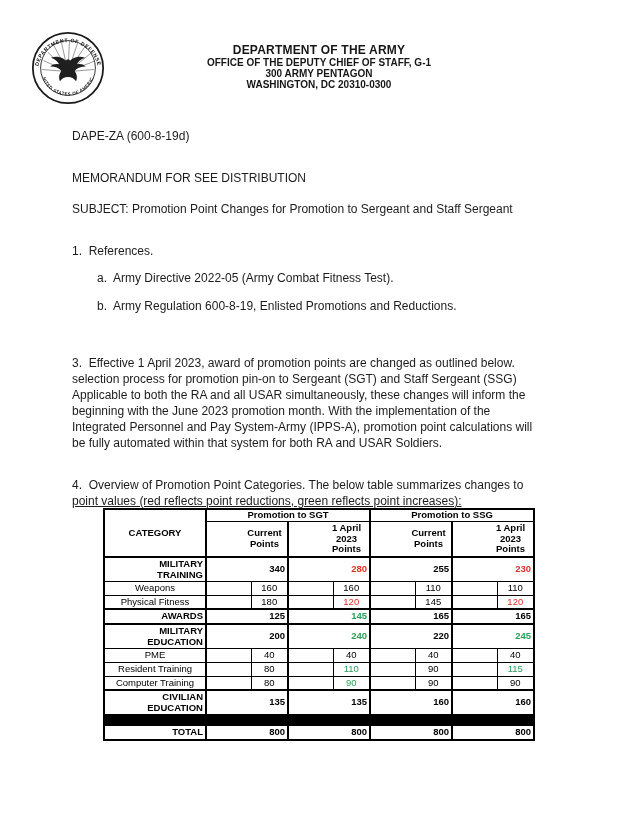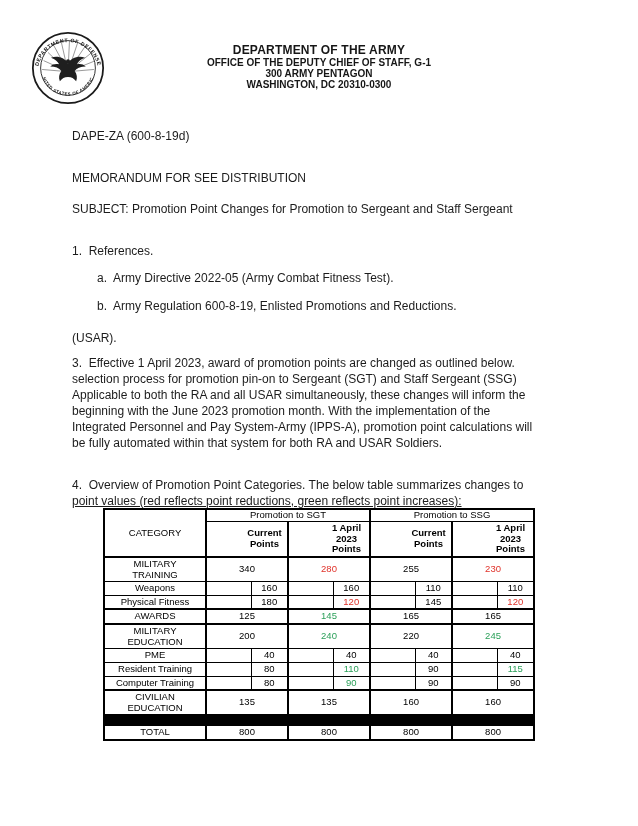--- a/index.html
+++ b/index.html
@@ -23,27 +23,27 @@
     position:absolute;left:103px;top:508px;
     border-collapse:collapse;table-layout:fixed;width:432px;
     font-family:"Liberation Sans",sans-serif;color:#000;
   }
   table.promo td{
     border:1px solid #000;font-size:9.5px;line-height:1.12;
     padding:1px 2px;text-align:center;vertical-align:middle;overflow:hidden;
   }
   table.promo{border:2px solid #000;}
   .gb{border-left-width:2px !important;}
-  tr.h1 td{font-weight:normal;height:11px;padding:0 13px;}
+  tr.h1 td{font-weight:bold;height:11px;padding:0 13px;}
   tr.h2 td{font-weight:bold;border-bottom-width:2px;height:21px;padding-left:37px;}
   .pre{white-space:pre-line;margin-left:7px;}
   .cat-h{font-weight:bold;text-align:center;}
   td.cat{text-align:left;padding-left:3px;white-space:pre-line;}
   td.subcat{padding-left:12px;font-weight:normal;}
-  tr.main td{font-weight:normal;border-top-width:2px;}
+  tr.main td{font-weight:bold;border-top-width:2px;text-align:right;}
   tr.main{height:13px;}
   tr.sub{height:12px;}
   tr.sub td{font-weight:normal;}
   tr.separator td{background:#000;height:8px;padding:0;border-top-width:2px;}
 </style>
 </head>
 <body>
 
 <div class="page">
 
@@ -85,21 +85,20 @@
   </div>
 
   <div class="tline" style="top:128px">DAPE-ZA (600-8-19d)</div>
   <div class="tline" style="top:170px">MEMORANDUM FOR SEE DISTRIBUTION</div>
   <div class="tline" style="top:201px">SUBJECT: Promotion Point Changes for Promotion to Sergeant and Staff Sergeant</div>
   <div class="tline" style="top:243px">1.  References.</div>
   <div class="tline indent" style="top:270px">a.  Army Directive 2022-05 (Army Combat Fitness Test).</div>
   <div class="tline indent" style="top:298px">b.  Army Regulation 600-8-19, Enlisted Promotions and Reductions.</div>
 
   <div class="tblock" style="top:330px">
-    <div class="tl">(USAR).</div>
   </div>
 
   <div class="tblock" style="top:355px">
     <div class="tl">3.  Effective 1 April 2023, award of promotion points are changed as outlined below.</div>
     <div class="tl">selection process for promotion pin-on to Sergeant (SGT) and Staff Sergeant (SSG)</div>
     <div class="tl">Applicable to both the RA and all USAR simultaneously, these changes will inform the</div>
     <div class="tl">beginning with the June 2023 promotion month. With the implementation of the</div>
     <div class="tl">Integrated Personnel and Pay System-Army (IPPS-A), promotion point calculations will</div>
     <div class="tl">be fully automated within that system for both RA and USAR Soldiers.</div>
   </div>

